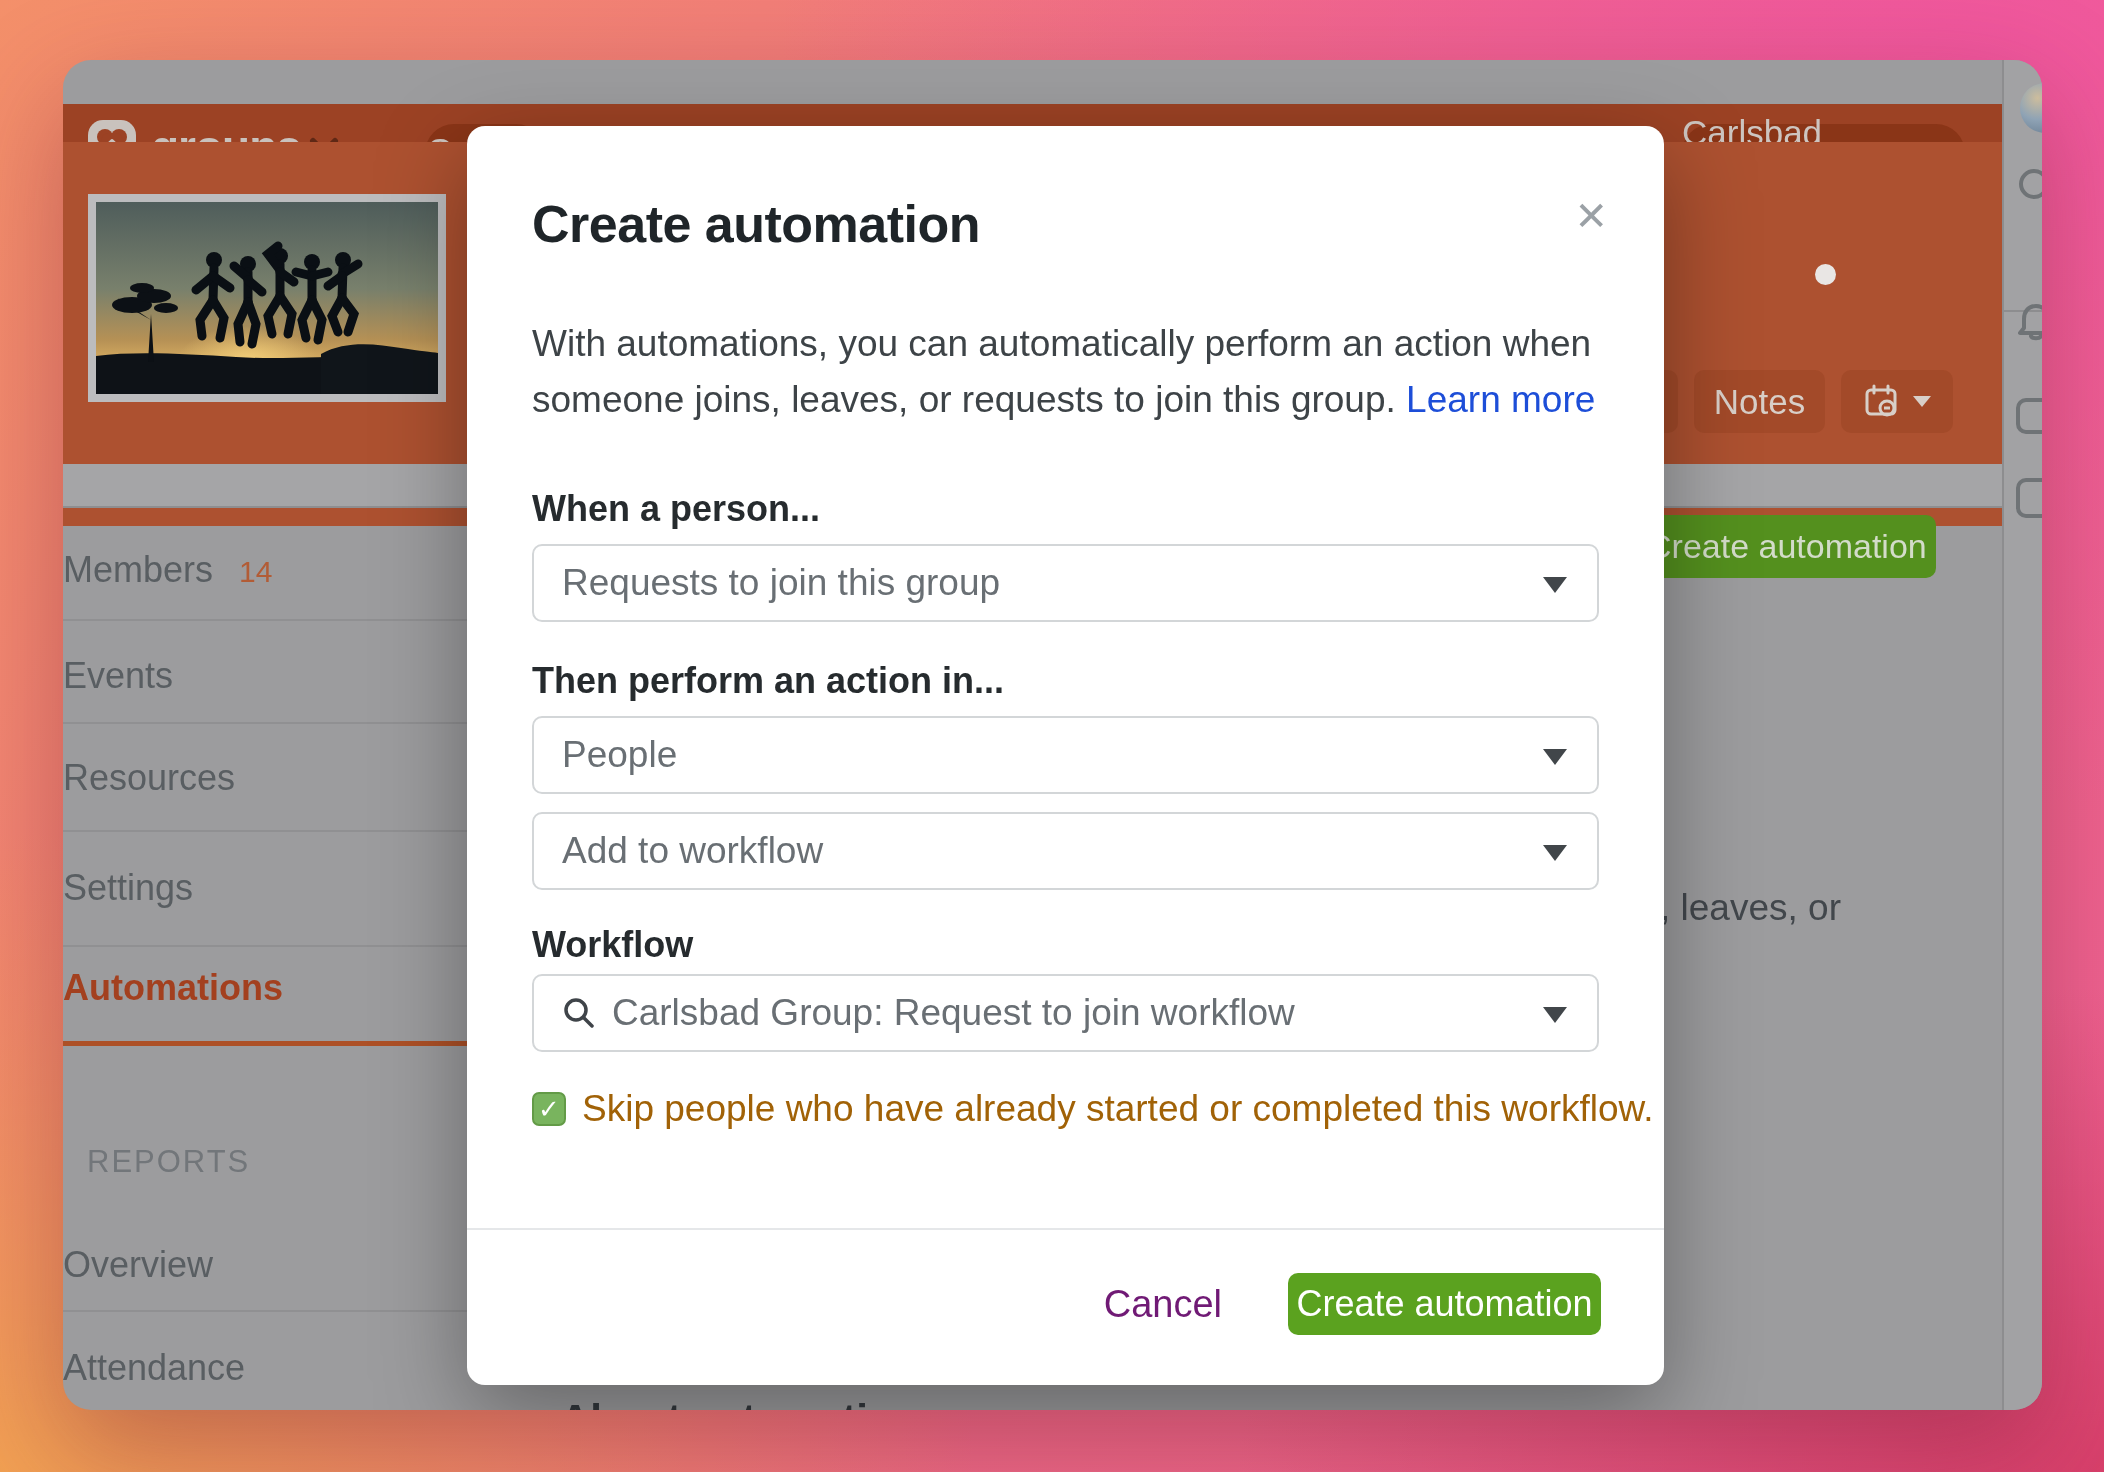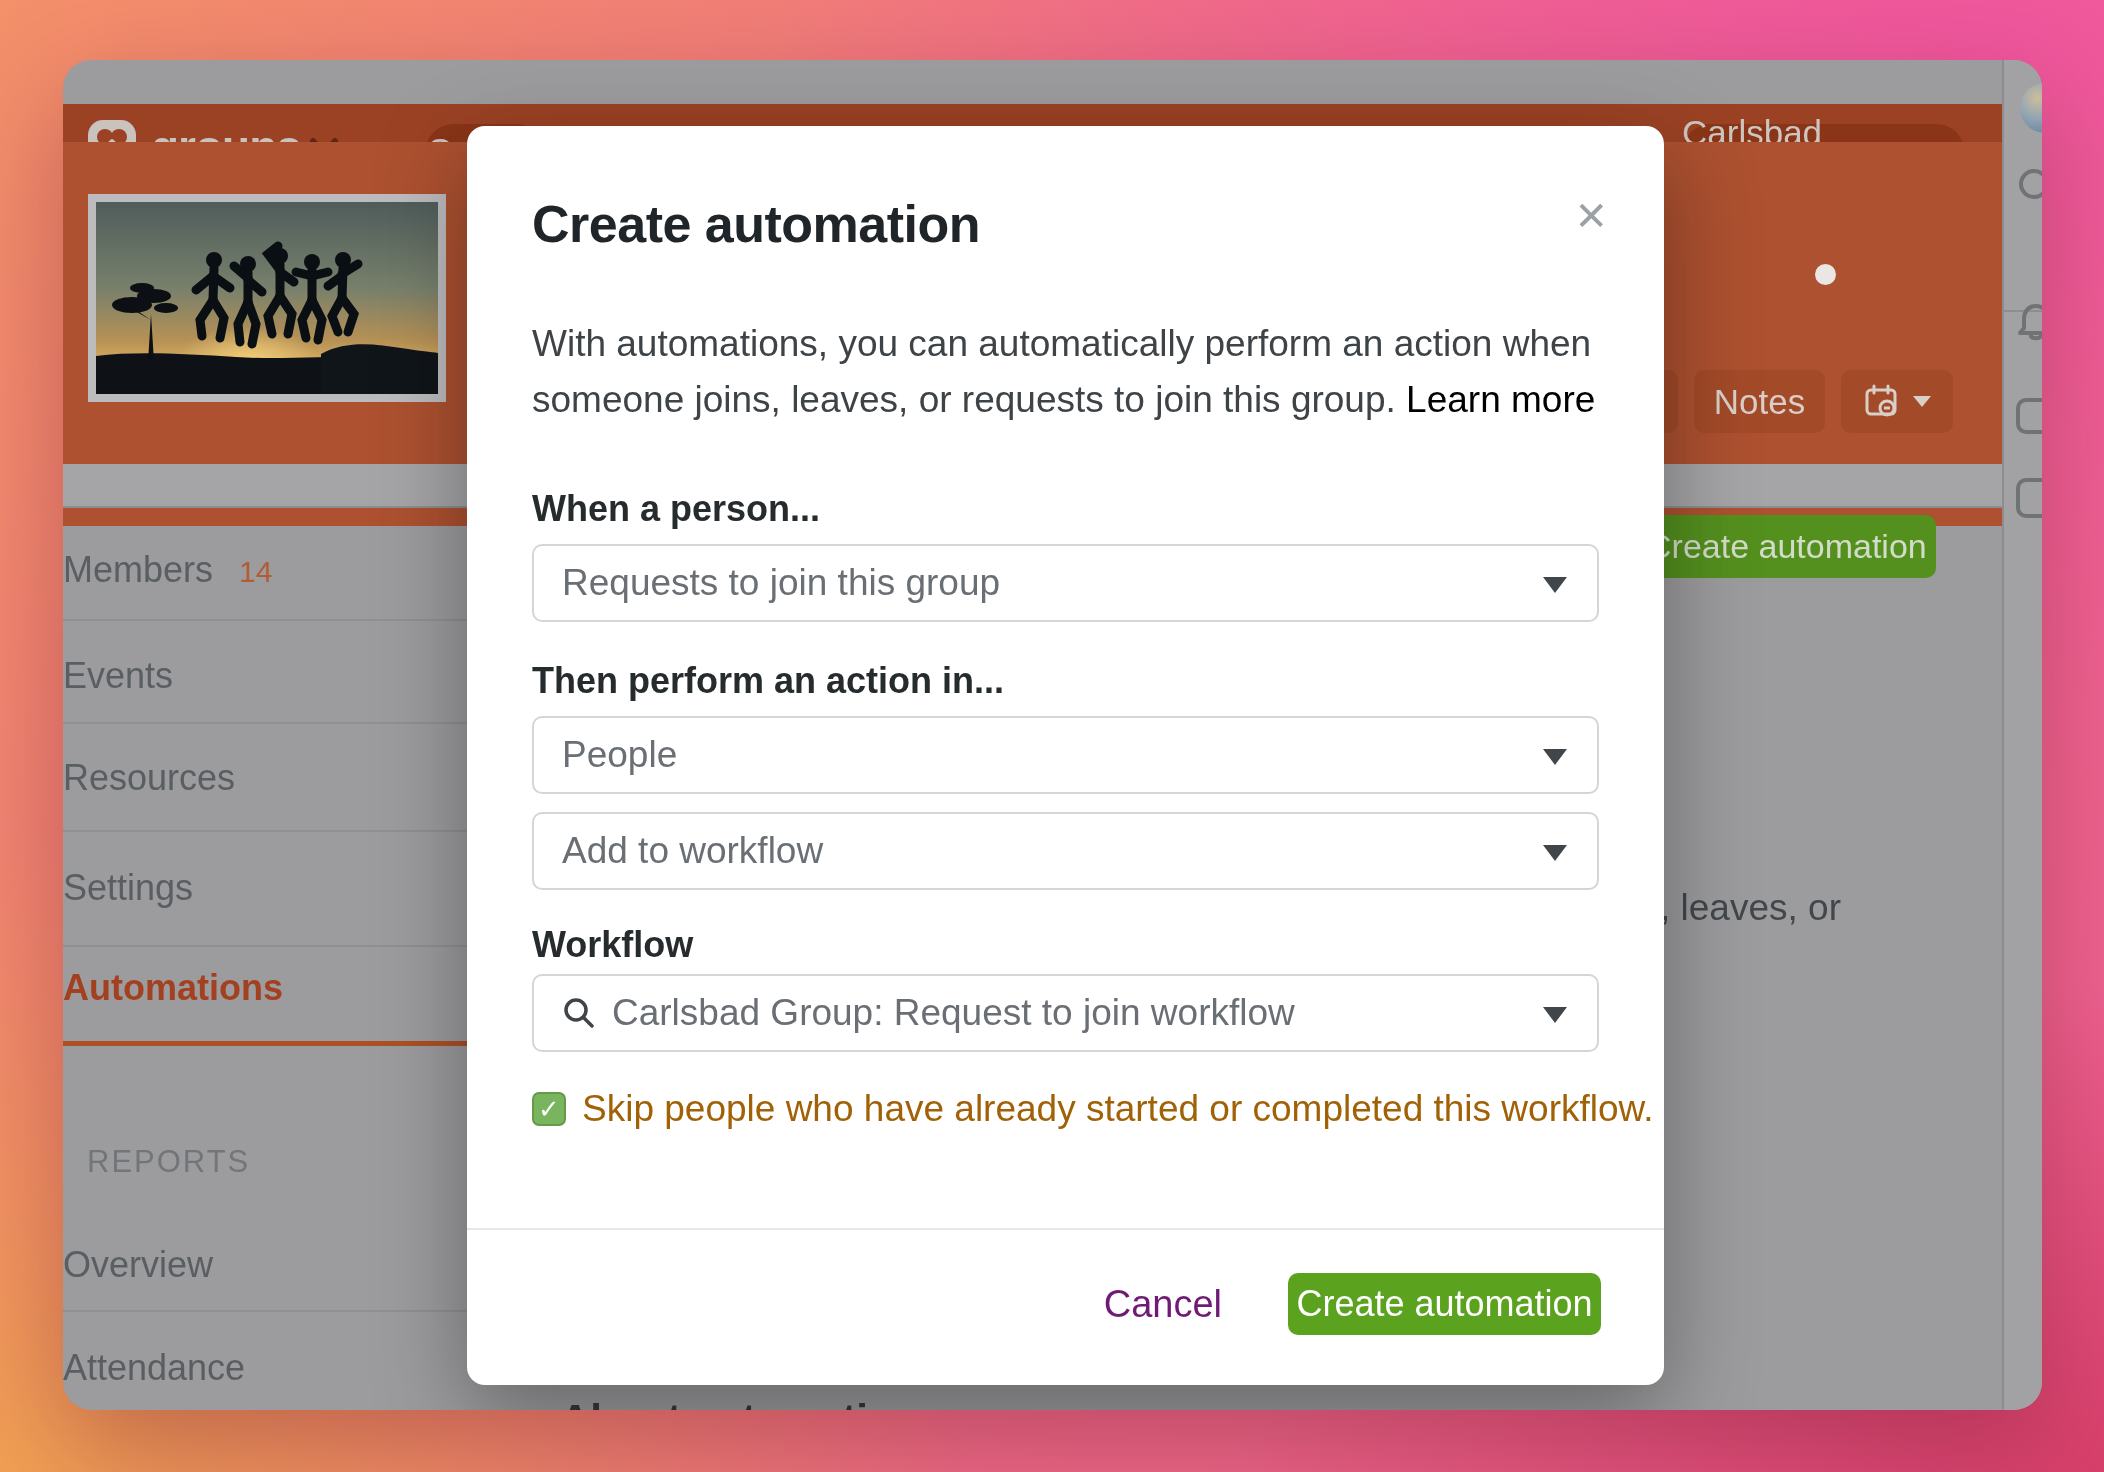--- a/index.html
+++ b/index.html
@@ -65,21 +65,21 @@
   .rail-div{position:absolute;left:1941px;top:250px;width:38px;height:2px;background:#8d8d8f;}
   .avatar{position:absolute;left:1957px;top:23px;width:50px;height:50px;border-radius:50%;
     background:radial-gradient(circle at 35% 30%,#cdbd9d 0%,#8fa3b5 45%,#5e7388 100%);}
   .rail-ic{position:absolute;left:1951px;}
   
   .modal{position:absolute;left:404px;top:66px;width:1197px;height:1259px;background:#ffffff;
     border-radius:18px;box-shadow:0 30px 90px rgba(0,0,0,.35);}
   .m-title{position:absolute;left:65px;top:68px;font-size:52px;font-weight:bold;color:#1f2529;letter-spacing:-.5px;}
   .m-close{position:absolute;right:56px;top:70px;font-size:40px;color:#9ba1a6;cursor:pointer;line-height:1;}
   .m-intro{position:absolute;left:65px;top:190px;width:1085px;font-size:37px;line-height:56px;color:#3d4347;}
-  .m-link{color:#000000;cursor:pointer;}
+  .m-link{color:#1d4ed8;cursor:pointer;}
   .m-label{position:absolute;left:65px;font-size:36px;font-weight:bold;color:#262b2e;}
   .m-select{position:absolute;left:65px;width:1067px;height:78px;box-sizing:border-box;
     border:2px solid #d3d6d8;border-radius:10px;background:#fff;
     font-size:37px;color:#696f74;display:flex;align-items:center;padding-left:28px;cursor:pointer;}
   .m-caret{position:absolute;right:30px;top:31px;width:0;height:0;
     border-left:12px solid transparent;border-right:12px solid transparent;border-top:16px solid #41464a;}
   .combo-text{margin-left:16px;}
   .chk-row{position:absolute;left:65px;top:962px;display:flex;align-items:center;gap:16px;}
   .chk{width:34px;height:34px;border-radius:7px;background:#79b45e;border:2px solid #639b47;
     box-sizing:border-box;color:#fff;font-size:26px;font-weight:bold;text-align:center;line-height:30px;cursor:pointer;}

